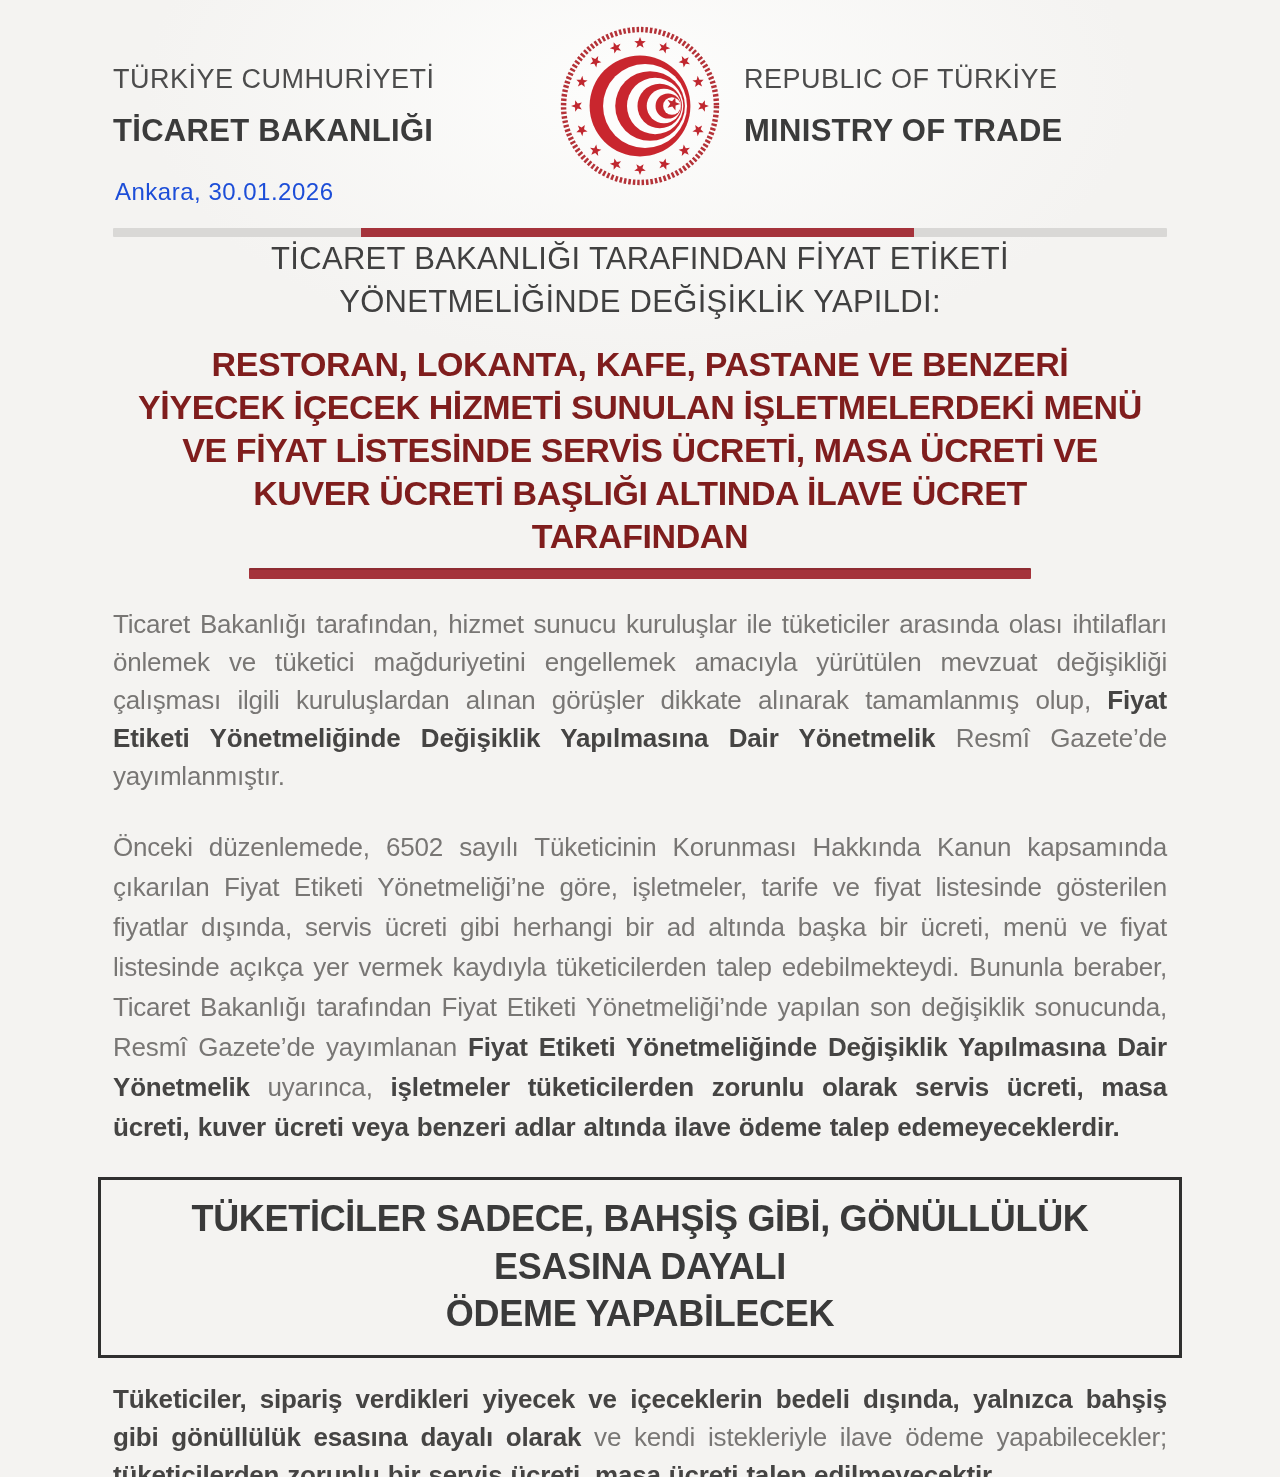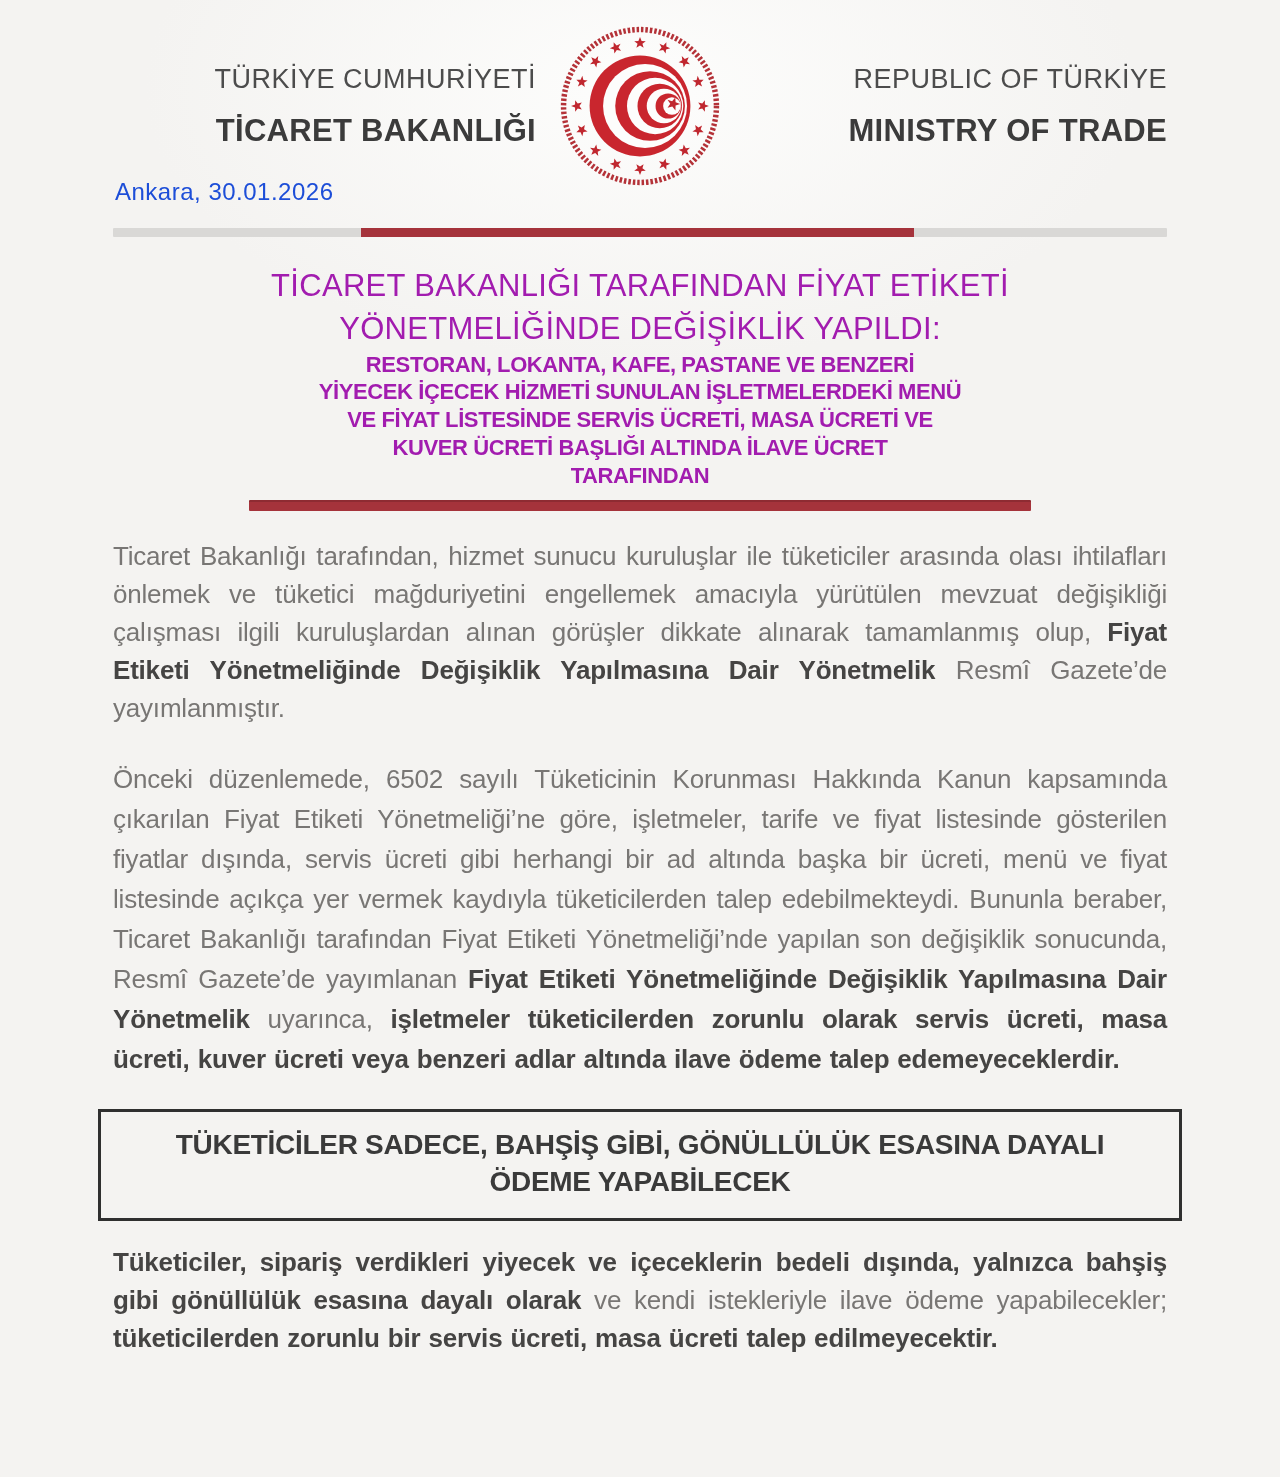--- a/index.html
+++ b/index.html
@@ -14,21 +14,21 @@
   .page { padding: 22px 113px 0 113px; }
 
   
   .header { position: relative; }
   .header-grid {
     display: grid;
     grid-template-columns: 1fr 172px 1fr;
     align-items: center;
     column-gap: 18px;
   }
-  .header-block { text-align: right; }
+  .header-block { text-align: left; }
   .hdr-line1 {
     font-size: 27px; font-weight: 400; color: #4c4c4c;
     letter-spacing: 0.5px; line-height: 1.2;
   }
   .hdr-line2 {
     font-size: 31px; font-weight: 700; color: #3b3b3b;
     letter-spacing: 0.3px; line-height: 1.2; margin-top: 17px;
   }
   .logo-wrap { width: 172px; height: 168px; display: flex; align-items: center; justify-content: center; }
   .date-line {
@@ -47,27 +47,27 @@
   }
   .headline-underline {
     margin: 10px auto 0 auto; height: 11px; width: 782px;
     background: #a5333b;
     border-top: 2px solid #8e2b32;
     border-radius: 1px;
   }
 
   
   .announcement-title {
-    margin-top: 28px; text-align: center;
-    font-size: 31px; font-weight: 400; color: #a21caf;
+    margin-top: 1px; text-align: center;
+    font-size: 31px; font-weight: 400; color: #404040;
     line-height: 1.38; letter-spacing: 0.3px;
   }
   .headline {
-    margin-top: 0; text-align: center;
-    font-size: 22px; font-weight: 700; color: #a21caf;
+    margin-top: 19px; text-align: center;
+    font-size: 34px; font-weight: 700; color: #7f1d1d;
     line-height: 1.27; letter-spacing: -0.4px;
   }
 
   
   .para {
     font-size: 26px; line-height: 38px;
     color: #787674; text-align: justify;
     letter-spacing: -0.2px;
     word-spacing: 1px;
   }
@@ -78,21 +78,21 @@
 
   
   .highlight-box {
     margin: 30px -15px 0 -15px;
     border: 3px solid #2f2f2f;
     background: transparent;
     padding: 15px 10px 17px 10px;
     text-align: center;
   }
   .highlight-box .box-line {
-    font-size: 28px; font-weight: 700; color: #3a3a3a;
+    font-size: 36px; font-weight: 700; color: #3a3a3a;
     line-height: 1.32; letter-spacing: -0.3px;
   }
 
   
   .ministry-logo { width: 168px; height: 168px; }
 </style>
 </head>
 <body>
 
 <div class="page">

